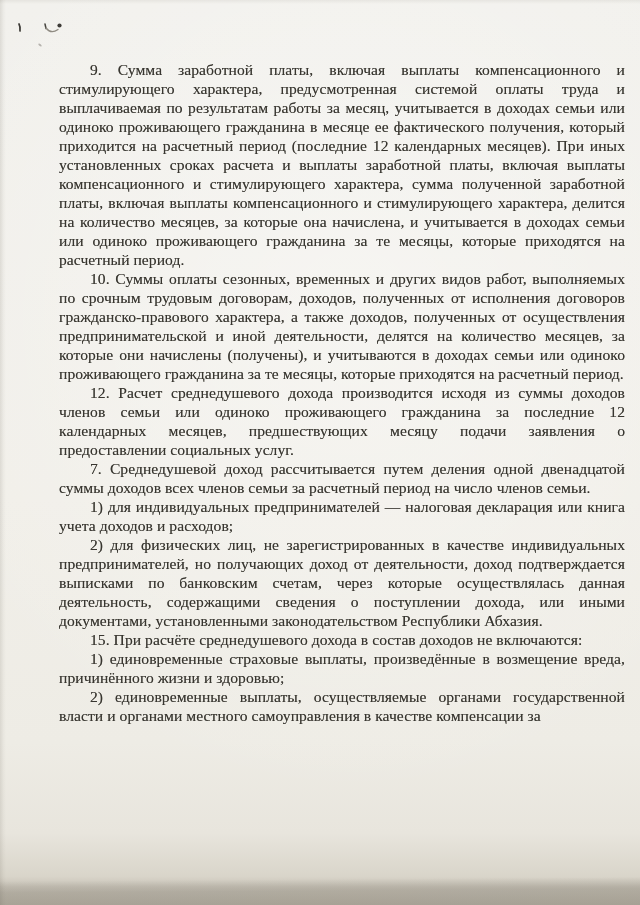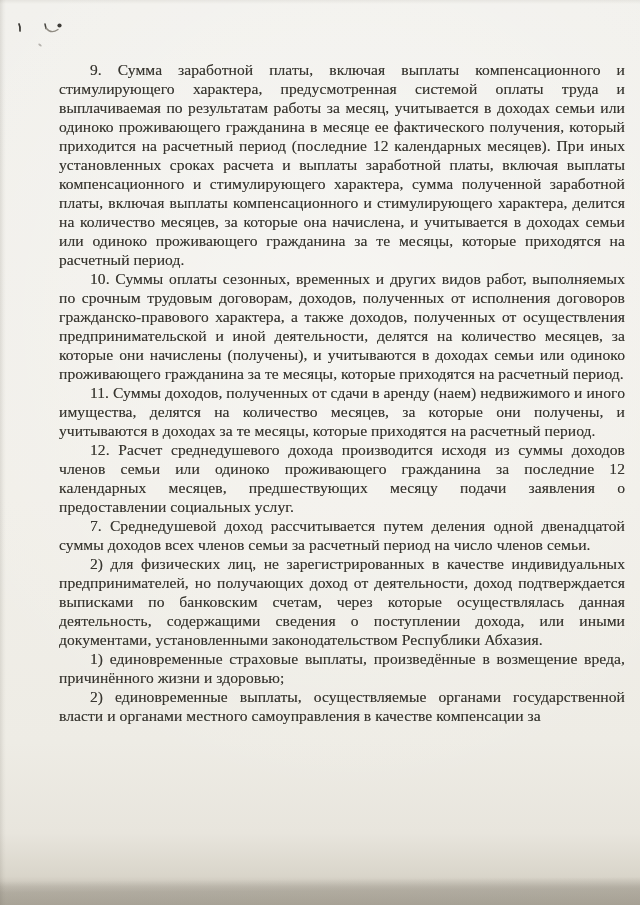--- a/index.html
+++ b/index.html
@@ -84,24 +84,25 @@
     <path d="M34,9 q5,6.5 12,1.5" stroke="#8f8b82" stroke-width="1.3" fill="none" stroke-linecap="round"></path>
     <circle cx="47.5" cy="6.5" r="2.1" fill="#3d3b37"></circle>
   </svg>
 
   <div class="speck s1"></div>
   <div class="speck s2"></div>
 
   <div class="text-block">
     <p class="para">9. Сумма заработной платы, включая выплаты компенсационного и стимулирующего характера, предусмотренная системой оплаты труда и выплачиваемая по результатам работы за месяц, учитывается в доходах семьи или одиноко проживающего гражданина в месяце ее фактического получения, который приходится на расчетный период (последние 12 календарных месяцев). При иных установленных сроках расчета и выплаты заработной платы, включая выплаты компенсационного и стимулирующего характера, сумма полученной заработной платы, включая выплаты компенсационного и стимулирующего характера, делится на количество месяцев, за которые она начислена, и учитывается в доходах семьи или одиноко проживающего гражданина за те месяцы, которые приходятся на расчетный период.</p>
     <p class="para">10. Суммы оплаты сезонных, временных и других видов работ, выполняемых по срочным трудовым договорам, доходов, полученных от исполнения договоров гражданско-правового характера, а также доходов, полученных от осуществления предпринимательской и иной деятельности, делятся на количество месяцев, за которые они начислены (получены), и учитываются в доходах семьи или одиноко проживающего гражданина за те месяцы, которые приходятся на расчетный период.</p>
-    <p class="para">11. Суммы доходов, полученных от сдачи в аренду (наем) недвижимого и иного имущества, делятся на количество месяцев, за которые они получены, и учитываются в доходах за те месяцы, которые приходятся на расчетный период.</p>
     <p class="para">12. Расчет среднедушевого дохода производится исходя из суммы доходов членов семьи или одиноко проживающего гражданина за последние 12 календарных месяцев, предшествующих месяцу подачи заявления о предоставлении социальных услуг.</p>
     <p class="para">7. Среднедушевой доход рассчитывается путем деления одной двенадцатой суммы доходов всех членов семьи за расчетный период на число членов семьи.</p>
+    <p class="para">1) для индивидуальных предпринимателей — налоговая декларация или книга учета доходов и расходов;</p>
     <p class="para">2) для физических лиц, не зарегистрированных в качестве индивидуальных предпринимателей, но получающих доход от деятельности, доход подтверждается выписками по банковским счетам, через которые осуществлялась данная деятельность, содержащими сведения о поступлении дохода, или иными документами, установленными законодательством Республики Абхазия.</p>
+    <p class="para">15. При расчёте среднедушевого дохода в состав доходов не включаются:</p>
     <p class="para">1) единовременные страховые выплаты, произведённые в возмещение вреда, причинённого жизни и здоровью;</p>
     <p class="para">2) единовременные выплаты, осуществляемые органами государственной власти и органами местного самоуправления в качестве компенсации за</p>
   </div>
 
   <div class="edge-left"></div>
   <div class="edge-bottom"></div>
 
 </div>
 
 </body></html>

